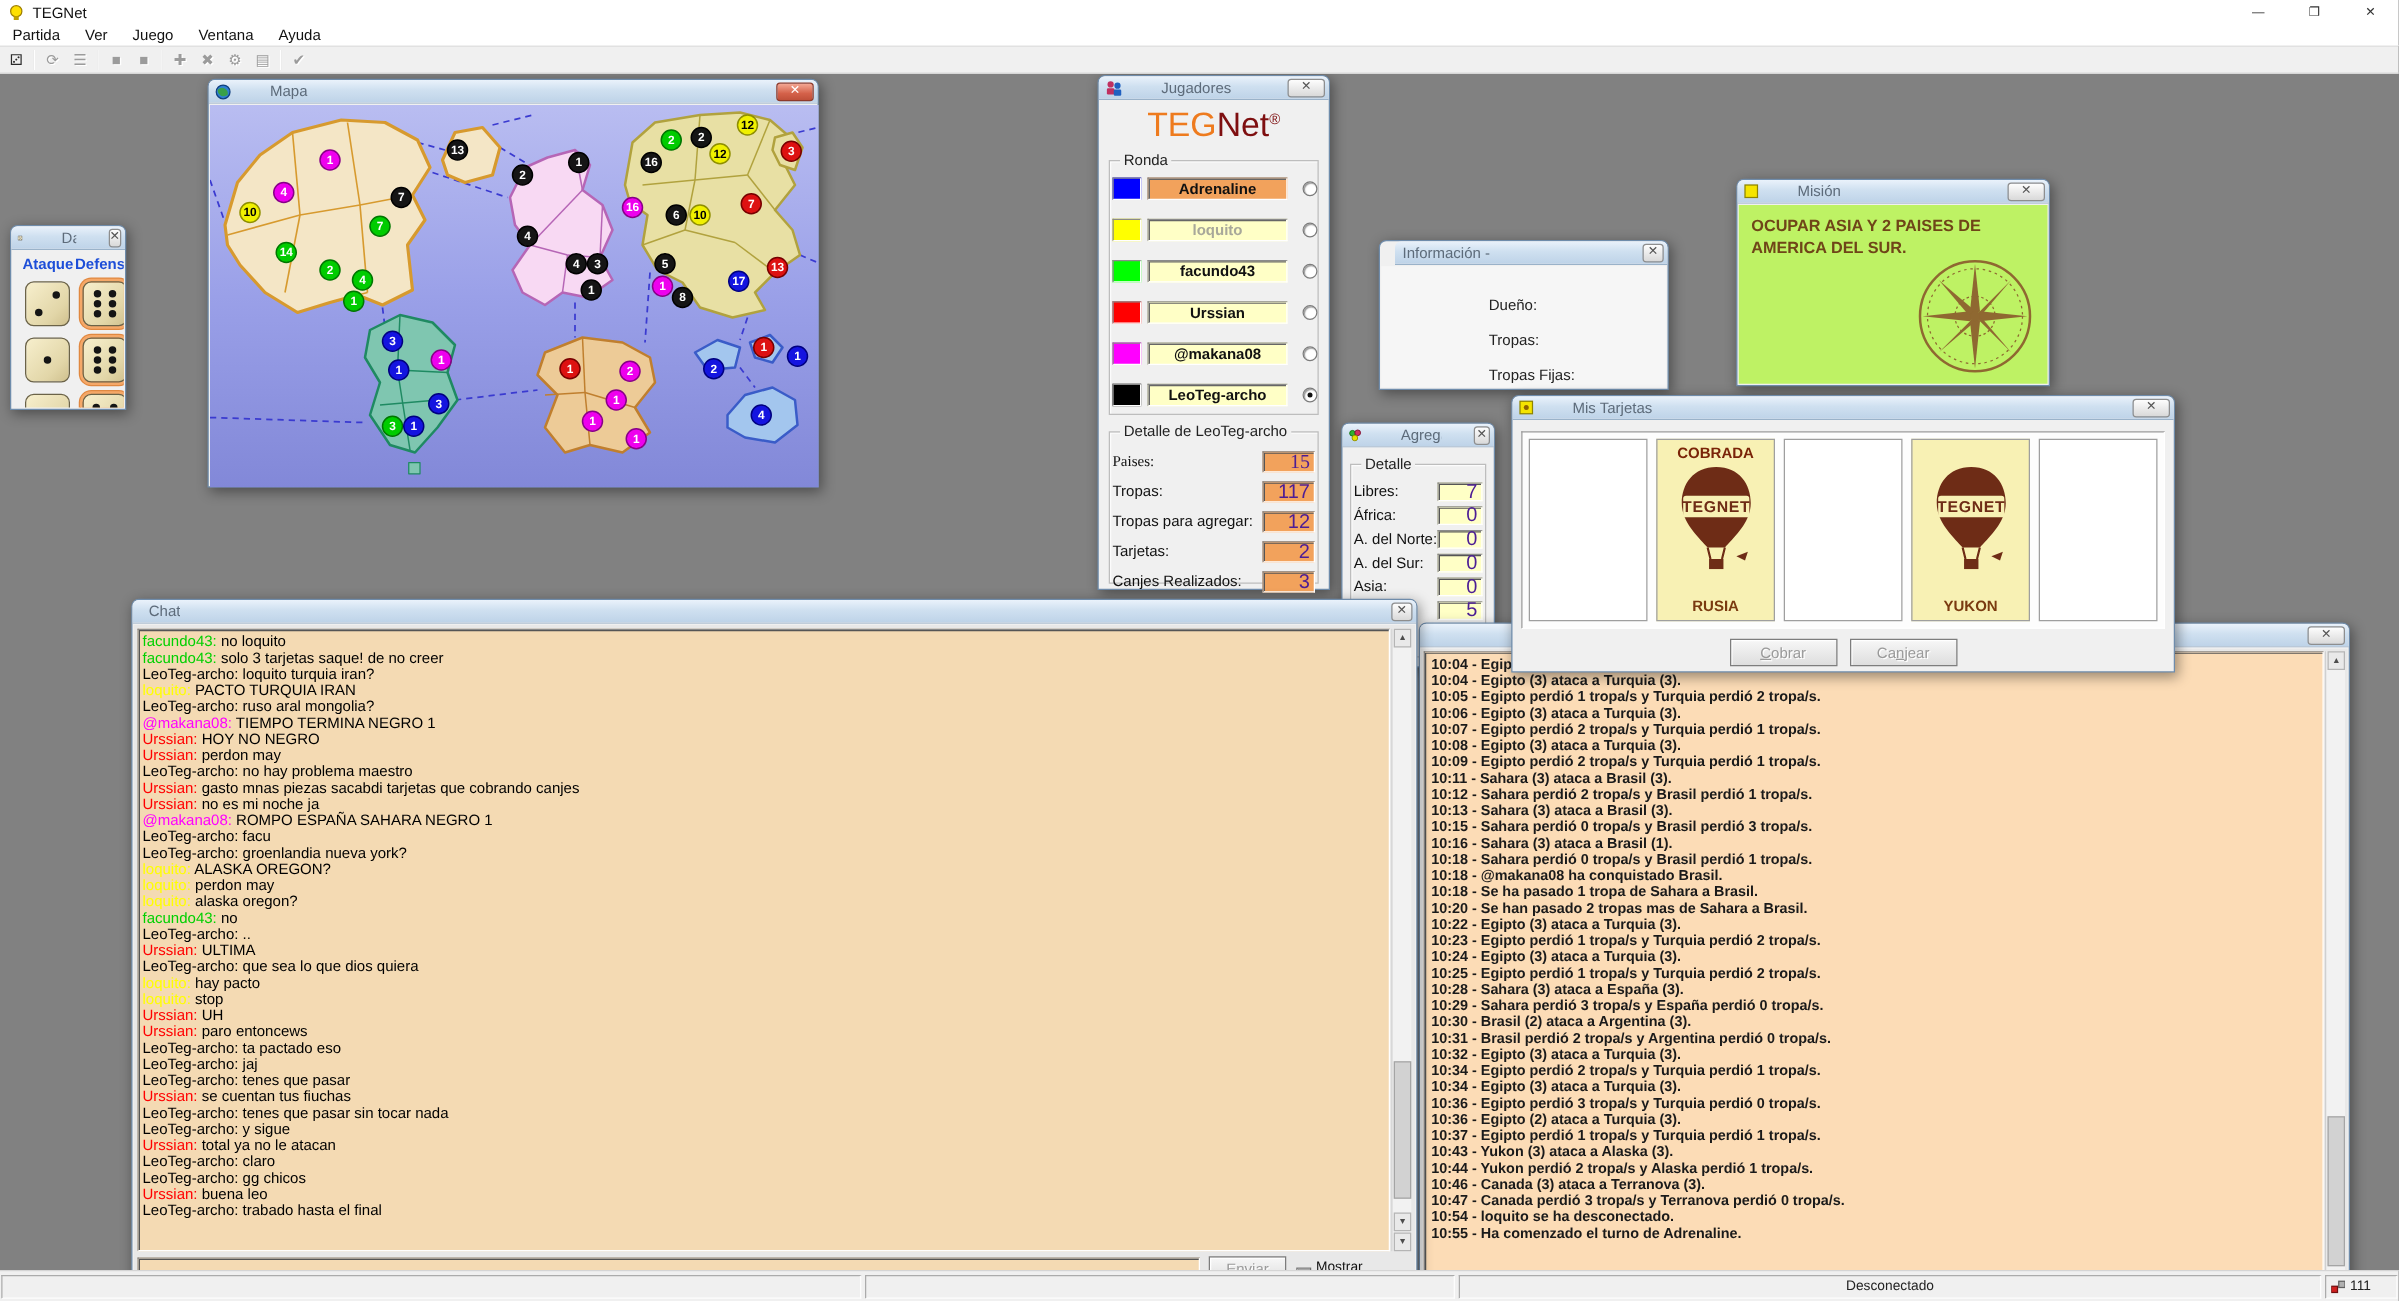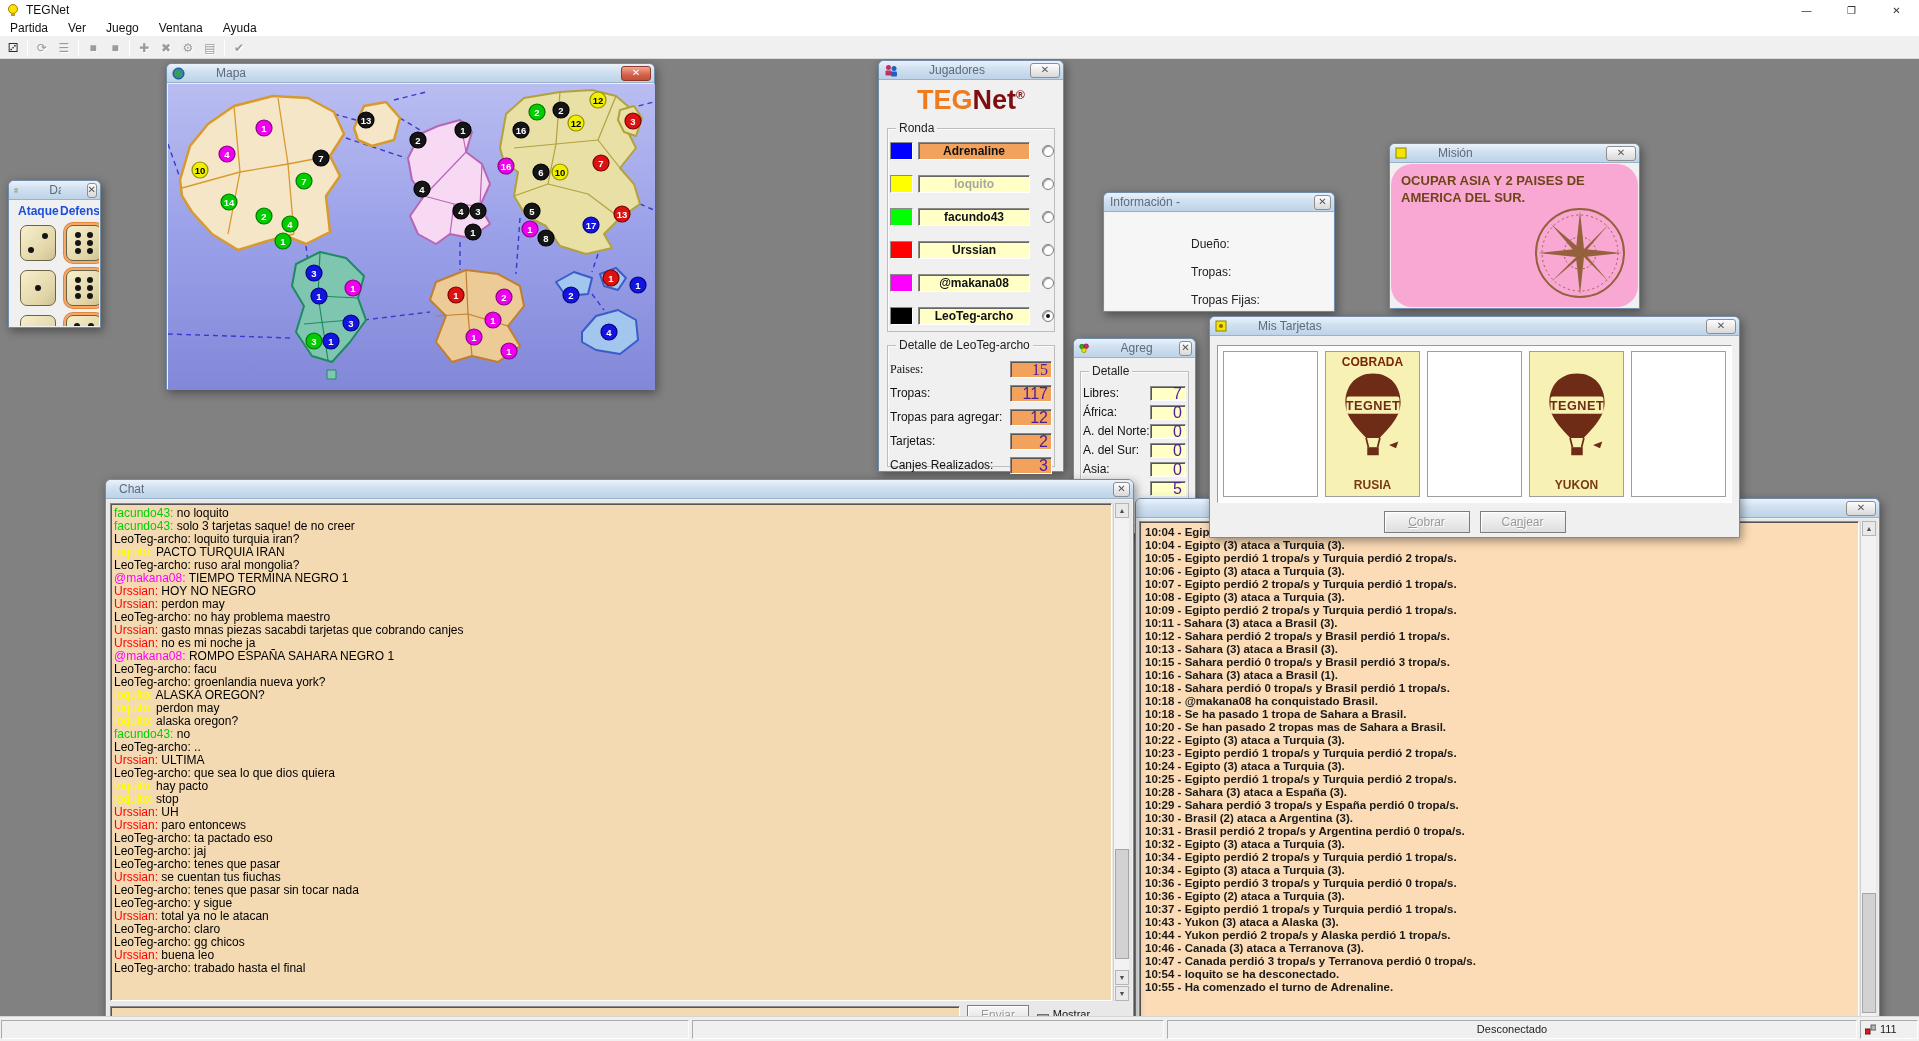--- a/index.html
+++ b/index.html
@@ -39,40 +39,40 @@
   
   .dice-cols { display:flex; gap:6px; padding:22px 6px 6px 8px; }
   .dice-col { display:flex; flex-direction:column; gap:5px; }
   .dice-head { position:absolute; top:3px; font-size:12px; font-weight:bold; color:#1d4ed8; }
   .die { width:36px; height:36px; border-radius:7px; background:linear-gradient(135deg,#f7efcd,#e2d6a8 70%,#cfc08e); border:1px solid #6b6348; position:relative; }
   .die .pip { position:absolute; width:6px; height:6px; border-radius:50%; background:#151515; transform:translate(-50%,-50%); }
   .die-wrap { padding:2px; border-radius:9px; }
   .die-wrap.hl { background:#f5a868; box-shadow:0 0 0 1px #e08840; }
 
   
-  .teg-logo { text-align:center; font-size:27px; font-weight:bold; padding-top:4px; letter-spacing:0; }
+  .teg-logo { text-align:center; font-size:27px; font-weight:normal; padding-top:4px; letter-spacing:0; }
   .teg-logo .p1 { color:#ee7b1e; }
   .teg-logo .p2 { color:#7e0f10; }
   .teg-logo .rr { color:#7e0f10; font-size:12px; vertical-align:super; }
   .player-row { position:absolute; left:10px; right:8px; height:20px; display:flex; align-items:center; }
   .swatch { width:23px; height:18px; border:1px solid; border-color:#8a8a8a #fff #fff #8a8a8a; }
   .pname { width:112px; height:18px; margin-left:5px; background:#ffffc6; border:1px solid; border-color:#8a8a8a #fff #fff #8a8a8a; box-shadow:inset 1px 1px 0 #666; font-size:12px; font-weight:bold; text-align:center; line-height:16px; color:#111; }
   .pname.turn { background:#f2a25c; }
   .pname.offline { color:#a8a89a; font-weight:bold; }
   .radio { width:12px; height:12px; border-radius:50%; background:#fff; border:1px solid #7c7c7c; box-shadow:inset 1px 1px 1px #999; margin-left:auto; position:relative; }
   .radio.on::after { content:""; position:absolute; left:3px; top:3px; width:4px; height:4px; border-radius:50%; background:#111; }
   .drow { position:absolute; left:10px; right:10px; height:18px; display:flex; align-items:center; }
   .drow .dl { font-size:12px; color:#111; }
   .drow .dv { margin-left:auto; width:42px; height:17px; background:#f2a25c; line-height:15px; }
 
   
   .info-lbl { font-size:12px; color:#222; position:absolute; left:86px; }
 
   
-  .mision-client { background:#f9a8d4;border-radius:21px; }
+  .mision-client { background:#bef264; }
   .mision-text { padding:8px 10px; font-size:13px; font-weight:bold; color:#6f4518; line-height:17px; max-width:235px; }
 
   
   .arow { position:absolute; left:8px; right:8px; height:16px; display:flex; align-items:center; }
   .arow .al { font-size:12px; color:#111; }
   .arow .av { margin-left:auto; width:36px; height:15px; background:#ffffc6; line-height:13px; }
 
   
   .cards-area { position:absolute; left:6px; right:6px; top:8px; height:158px; background:#fdfdfd; border:1px solid; border-color:#9a9a9a #fff #fff #9a9a9a; display:flex; gap:7px; padding:5px; }
   .card-slot { flex:1; border:1px solid #9f9f9f; background:#ffffff; position:relative; display:flex; flex-direction:column; align-items:center; }
@@ -554,21 +554,21 @@
             <span class="dv vbox sunken">2</span>
           </div>
           <div class="drow" style="top: 375px;">
             <span class="dl">Canjes Realizados:</span>
             <span class="dv vbox sunken">3</span>
           </div>
         </div>
     </div>
   </div>
 
-  <div class="win" style="left:1103px; top:133px; width:232px; height:120px; z-index:9;">
+  <div class="win" style="left:1103px; top:133px; width:232px; height:120px; z-index:9;padding-left:12px;">
     <div class="tb">
       <span class="ti" style="margin-left:1px;">Información -</span>
       <div class="wx small">✕</div>
     </div>
     <div class="client" style="background:#f6f6f6;" id="info-labels">
         <span class="info-lbl" style="top: 24px;">Dueño:</span>
         <span class="info-lbl" style="top: 52px;">Tropas:</span>
         <span class="info-lbl" style="top: 80px;">Tropas Fijas:</span>
       </div>
   </div>

